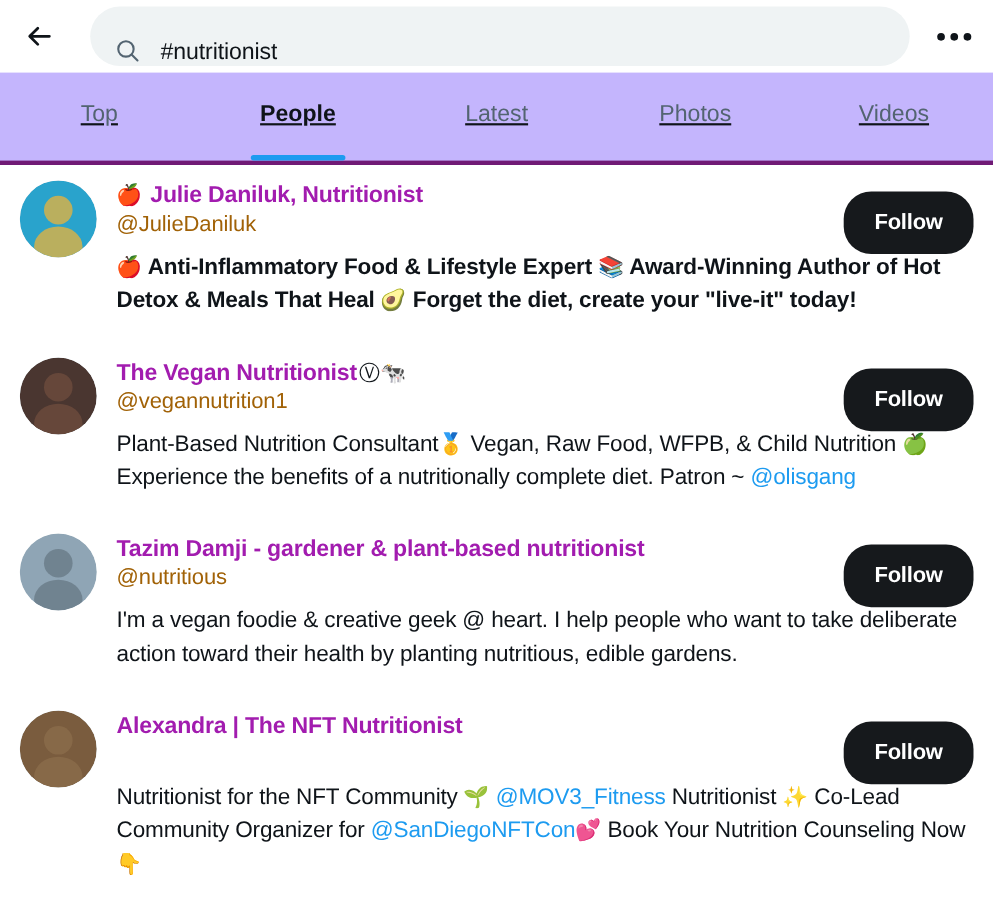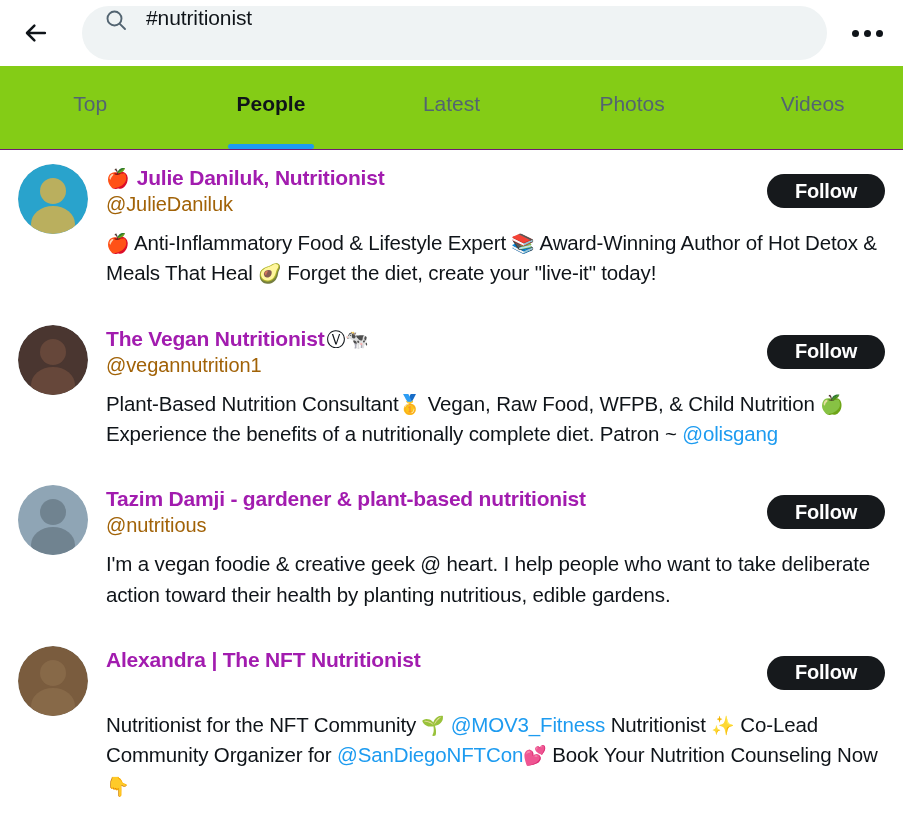--- a/index.html
+++ b/index.html
@@ -36,21 +36,21 @@
   }
   .back-btn svg { display: block; }
 
   .search-wrap {
     flex: 1 1 auto;
     margin: 0 18px 0 22px;
     height: 54px;
     background: #eff3f4;
     border-radius: 27px;
     display: flex;
-    align-items: flex-start;
+    align-items: flex-end;
     padding: 0 20px;
     cursor: text;
   }
   .search-icon {
     width: 28px;
     height: 28px;
     flex: 0 0 auto;
     display: flex;
     align-items: center;
     justify-content: center;
@@ -81,22 +81,23 @@
     width: 7px; height: 7px;
     border-radius: 50%;
     background: #0f1419;
     display: block;
   }
 
   
   .tabbar {
     display: flex;
     height: 84px;
-    border-bottom: 1px solid #701a75;
-    background: #84cc16;
+    border-bottom: 4px solid #701a75;
+    background: #c4b5fd;
+    text-decoration: underline;
   }
   .tab {
     flex: 1 1 0;
     position: relative;
     display: flex;
     align-items: flex-start;
     justify-content: center;
     padding-top: 26px;
     cursor: pointer;
     font-size: 21px;
@@ -188,21 +189,21 @@
     align-self: flex-start;
     margin-top: 10px;
     margin-left: 14px;
     background: #16191c;
     color: #ffffff;
     font-size: 20px;
     font-weight: bold;
     border: none;
     border-radius: 25px;
     padding: 0 26px;
-    height: 34px;
+    height: 57px;
     min-width: 118px;
     cursor: pointer;
     font-family: "Liberation Sans", sans-serif;
     letter-spacing: -0.2px;
   }
 </style>
 </head>
 <body>
 
 <div class="topbar">
@@ -270,21 +271,21 @@
       </div>
       <div class="person-body">
         <div class="name-row">
           <span class="name-badges" style="margin-right: 7px; margin-left: 0px;">🍎</span>
           <span class="display-name">Julie Daniluk, Nutritionist</span>
         </div>
         <div class="handle">@JulieDaniluk</div>
       </div>
       <button class="follow-btn">Follow</button>
     </div>
-    <div class="bio" style="padding: 0px 18px 0px 106px; margin-top: -14px;"><span class="emoji">🍎</span><span> Anti-Inflammatory Food &amp; Lifestyle Expert </span><span class="emoji">📚</span><span> Award-Winning Author of Hot Detox &amp; Meals That Heal </span><span class="emoji">🥑</span><span> Forget the diet, create your "live-it" today!</span></div>
+    <div class="bio" style="padding: 0px 18px 0px 106px; margin-top: -14px; font-weight: bold;"><span class="emoji">🍎</span><span> Anti-Inflammatory Food &amp; Lifestyle Expert </span><span class="emoji">📚</span><span> Award-Winning Author of Hot Detox &amp; Meals That Heal </span><span class="emoji">🥑</span><span> Forget the diet, create your "live-it" today!</span></div>
     <div style="height: 22px;"></div>
     <div class="person">
       <div class="avatar">
         <svg viewBox="0 0 70 70" aria-hidden="true">
           <defs>
             <clipPath id="cavatar-vegan-nutritionist">
               <circle cx="35" cy="35" r="35"></circle>
             </clipPath>
           </defs>
           <g clip-path="url(#cavatar-vegan-nutritionist)">

